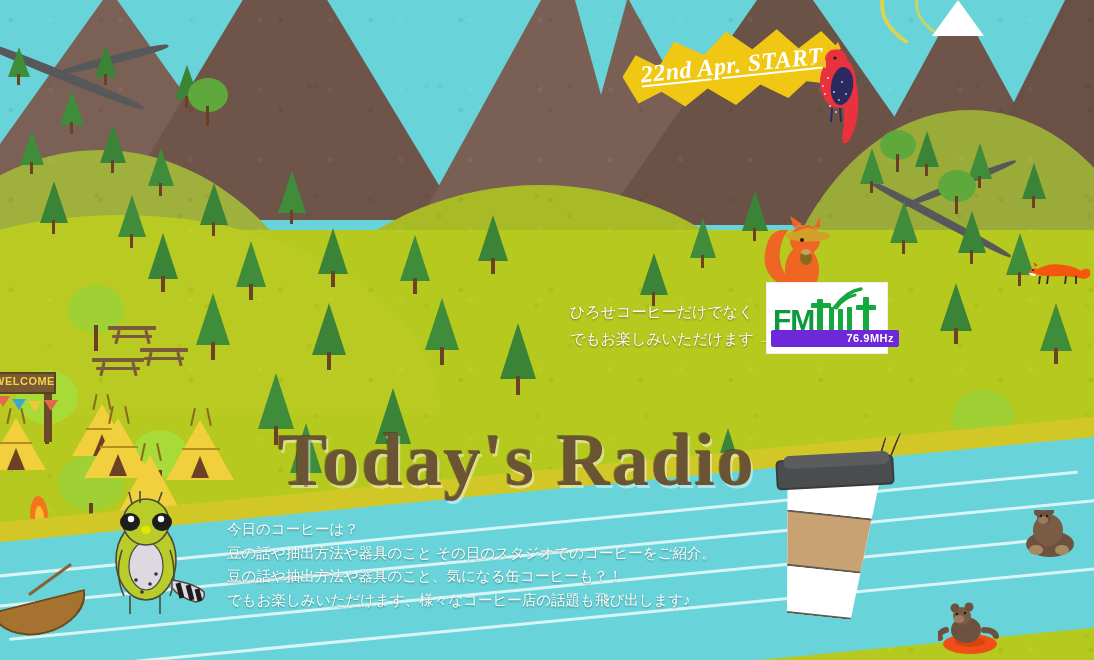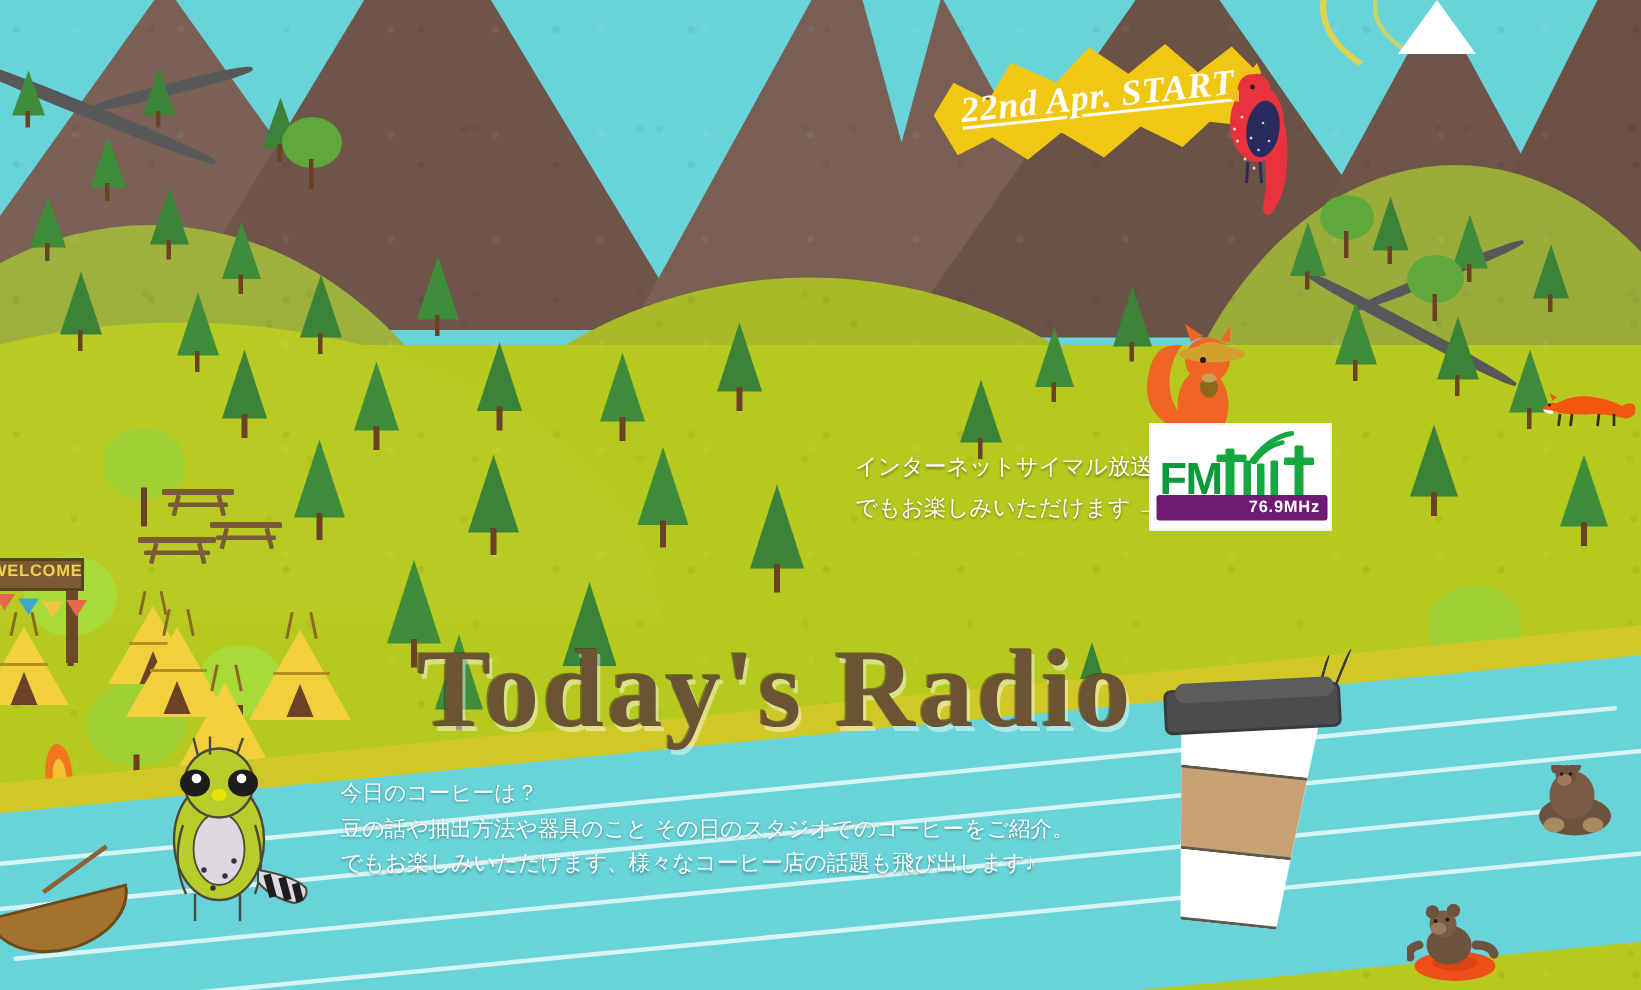--- a/index.html
+++ b/index.html
@@ -141,22 +141,22 @@
   #fm-logo {
     left:766px; top:282px; width:122px; height:72px;
     background:#ffffff; border:1px solid #eee;
   }
   #fm-word {
     position:absolute; left:6px; top:20px;
     font-family:"Liberation Sans",sans-serif;
     font-size:30px; font-weight:700; color:#0a9a3c; letter-spacing:-1px;
   }
   #fm-bar {
-    position:absolute; left:4px; bottom:6px; width:114px; height:17px;
-    background:#701a75; border-radius:2px;
+    position:absolute; left:4px; bottom:6px; width:128px; height:17px;
+    background:#6d28d9; border-radius:2px;
   }
   #fm-freq {
     position:absolute; right:5px; top:0px; line-height:17px;
     font-size:11px; font-weight:700; color:#ffffff; letter-spacing:.5px;
   }
   .gaiya-bar { position:absolute; background:#14a83f; border-radius:1px; }
 
   
   #cup { left:768px; top:440px; width:140px; height:180px;
          transform:rotate(6deg); }
@@ -628,21 +628,21 @@
         <circle cx="28" cy="70" r="1"></circle>
       <circle cx="34" cy="40" r=".9"></circle>
         <circle cx="38" cy="52" r=".9"></circle>
       <circle cx="31" cy="58" r=".9"></circle>
     </g>
     <path d="M24 66 L23 80 M32 66 L33 80" stroke="#2b2a5e" stroke-width="2" fill="none"></path>
   </svg>
 
 
   <div class="layer" id="simulcast">
-    <div>インターネットサイマル放送</div>
+    <div>ひろせコーヒーだけでなく</div>
     <div>でもお楽しみいただけます →</div>
   </div>
 
   <div class="layer" id="fm-logo">
     <div id="fm-word">FM</div>
     <div class="gaiya-bar" style="left:50px;top:16px;width:6px;height:42px;"></div>
     <div class="gaiya-bar" style="left:44px;top:20px;width:20px;height:5px;"></div>
     <div class="gaiya-bar" style="left:62px;top:24px;width:5px;height:34px;"></div>
     <div class="gaiya-bar" style="left:71px;top:26px;width:5px;height:32px;"></div>
     <div class="gaiya-bar" style="left:80px;top:24px;width:5px;height:34px;"></div>
@@ -656,20 +656,21 @@
     <div id="fm-bar">
       <div id="fm-freq">76.9MHz</div>
     </div>
   </div>
 
   <div class="layer" id="todays-coffee">Today's Radio</div>
 
   <div class="layer" id="desc">
     <div>今日のコーヒーは？</div>
     <div>豆の話や抽出方法や器具のこと その日のスタジオでのコーヒーをご紹介。</div>
+    <div>豆の話や抽出方法や器具のこと、気になる缶コーヒーも？！</div>
     <div>でもお楽しみいただけます、様々なコーヒー店の話題も飛び出します♪</div>
   </div>
 
   <div class="layer" id="cup">
     <div class="steam" style="left:104px;top:-8px;transform:rotate(10deg);"></div>
     <div class="steam" style="left:116px;top:-14px;height:34px;transform:rotate(16deg);"></div>
     <div id="cup-body"></div>
     <div id="cup-sleeve"></div>
     <div id="cup-lid"></div>
     <div id="cup-lid-top"></div>

